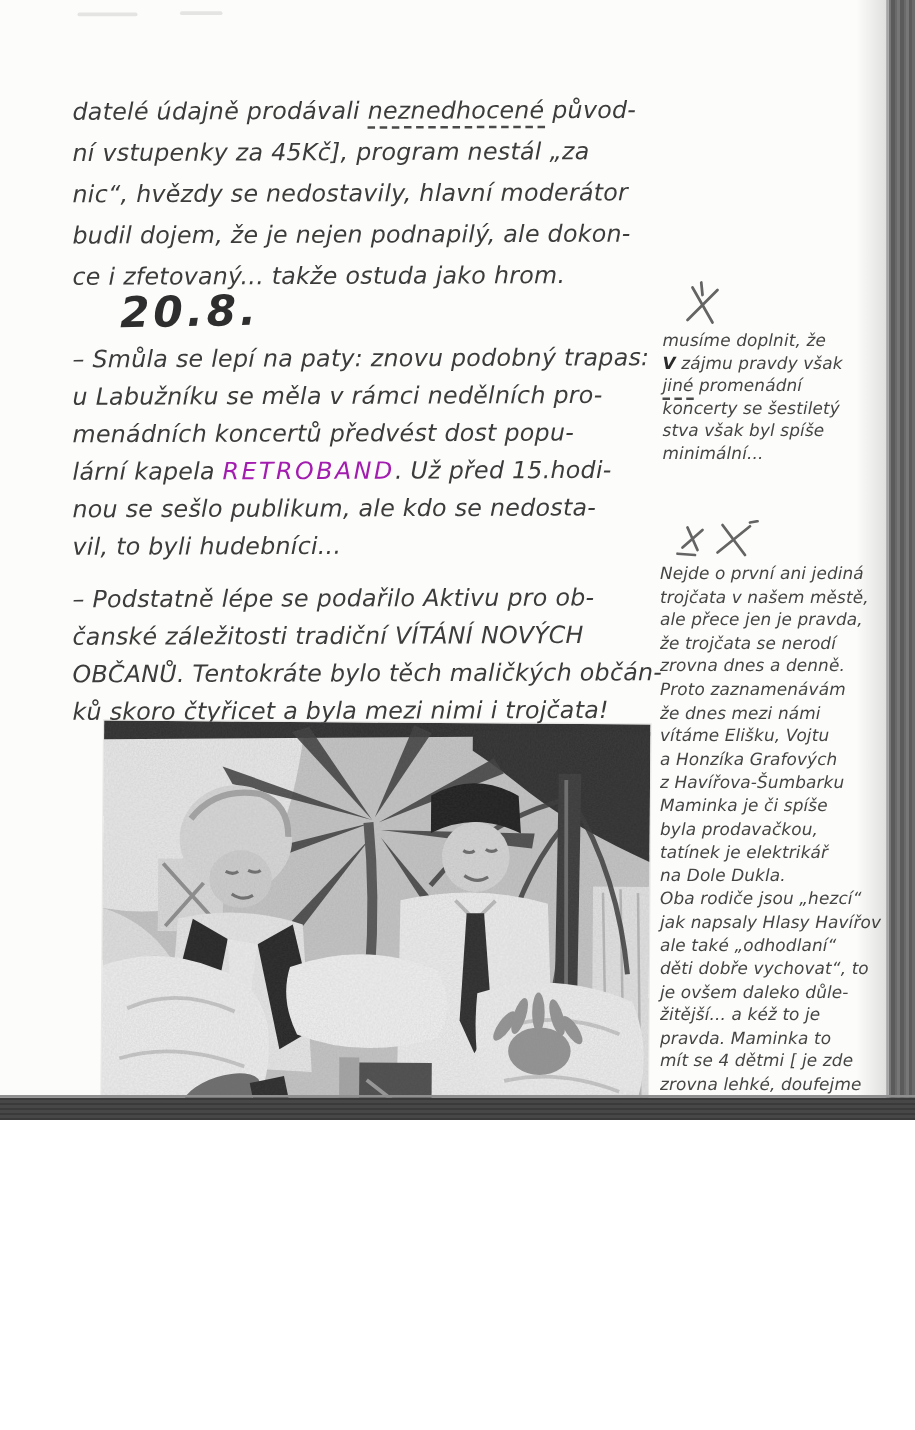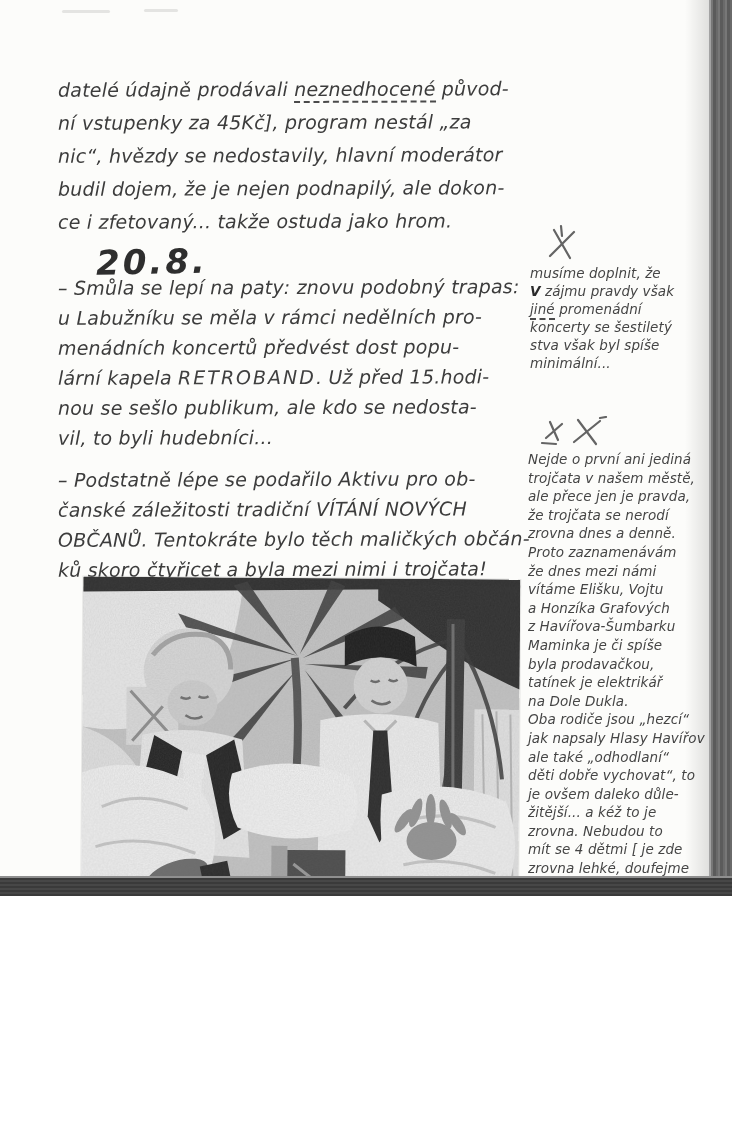--- a/index.html
+++ b/index.html
@@ -7,21 +7,21 @@
         font-family:"DejaVu Sans",sans-serif;}
   
   .hw{font-style:italic;color:#3c3c3c;}
   .main-block{position:absolute;left:58px;width:470px;}
   .main-line{font-size:19px;line-height:33px;white-space:nowrap;letter-spacing:0.2px;
              transform:rotate(-0.2deg);}
   .tight .main-line{line-height:30px;}
   .date-heading{font-size:34px;font-weight:bold;letter-spacing:3px;line-height:38px;
                 margin-left:38px;transform:rotate(-1deg);color:#2e2e2e;}
   .dashed-underline{border-bottom:2px dashed #4a4a4a;padding-bottom:1px;}
-  .band-name{color:#404040;letter-spacing:2px;}
+  .band-name{color:#a21caf;letter-spacing:2px;}
   
   .margin-note{position:absolute;width:195px;}
   .margin-line{font-size:13.5px;line-height:18px;white-space:nowrap;color:#454545;
                letter-spacing:0.1px;}
   .note2 .margin-line{line-height:18.6px;}
   .heavy-initial{font-weight:bold;color:#2a2a2a;}
   .xmark{position:absolute;}
   
   .kronika{position:absolute;left:534px;top:946px;font-size:16px;font-weight:bold;
            font-style:italic;letter-spacing:1.5px;color:#333;border-bottom:2px solid #3f3f3f;
@@ -58,21 +58,21 @@
   </div>
 
   <div class="main-block hw" style="top:73px;">
     <div class="main-line"><span>datelé údajně prodávali </span><span class="dashed-underline">neznedhocené</span><span> původ-</span></div>
     <div class="main-line">ní vstupenky za 45Kč], program nestál „za</div>
     <div class="main-line">nic“, hvězdy se nedostavily, hlavní moderátor</div>
     <div class="main-line">budil dojem, že je nejen podnapilý, ale dokon-</div>
     <div class="main-line">ce i zfetovaný... takže ostuda jako hrom.</div>
   </div>
 
-  <div class="main-block hw" style="top:240px;">
+  <div class="main-block hw" style="top:228px;">
     <div class="date-heading">20.8.</div>
   </div>
 
   <div class="main-block hw tight" style="top:272px;">
     <div class="main-line">– Smůla se lepí na paty: znovu podobný trapas:</div>
     <div class="main-line">u Labužníku se měla v rámci nedělních pro-</div>
     <div class="main-line">menádních koncertů předvést dost popu-</div>
     <div class="main-line"><span>lární kapela </span><span class="band-name">RETROBAND</span><span>. Už před 15.hodi-</span></div>
     <div class="main-line">nou se sešlo publikum, ale kdo se nedosta-</div>
     <div class="main-line">vil, to byli hudebníci...</div>
@@ -234,21 +234,21 @@
     <div class="margin-line">Maminka je či spíše</div>
     <div class="margin-line">byla prodavačkou,</div>
     <div class="margin-line">tatínek je elektrikář</div>
     <div class="margin-line">na Dole Dukla.</div>
     <div class="margin-line">Oba rodiče jsou „hezcí“</div>
     <div class="margin-line">jak napsaly Hlasy Havířov</div>
     <div class="margin-line">ale také „odhodlaní“</div>
     <div class="margin-line">děti dobře vychovat“, to</div>
     <div class="margin-line">je ovšem daleko důle-</div>
     <div class="margin-line">žitější... a kéž to je</div>
-    <div class="margin-line">zrovna. Nebudou to</div>
+    <div class="margin-line">pravda. Maminka to</div>
     <div class="margin-line">mít se 4 dětmi [ je zde</div>
     <div class="margin-line">zrovna lehké, doufejme</div>
     <div class="margin-line">že pomůže Bůh, prarodiče</div>
     <div class="margin-line">a ... snad i úřad...?</div>
   </div>
 
   <div class="kronika">KRONIKA 95</div>
   <div class="page-num-box">
     <span class="page-num">161</span>
   </div>

